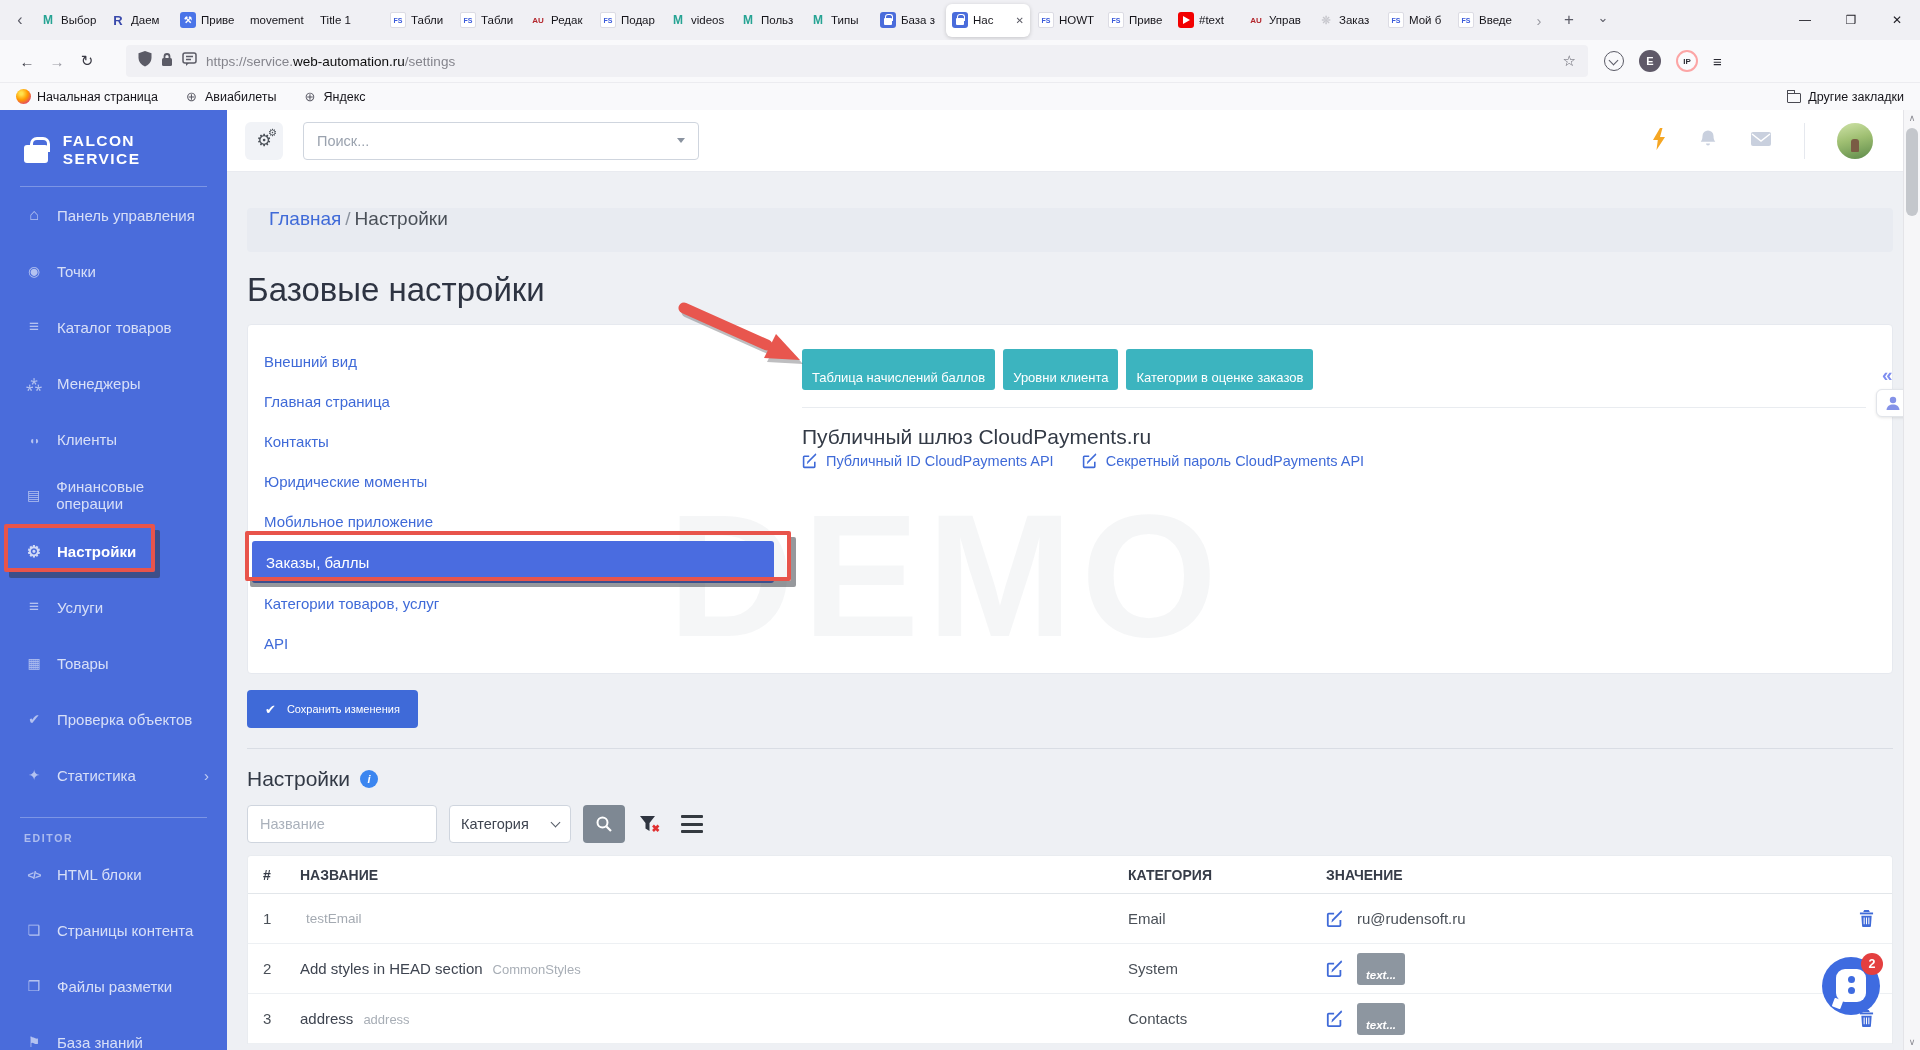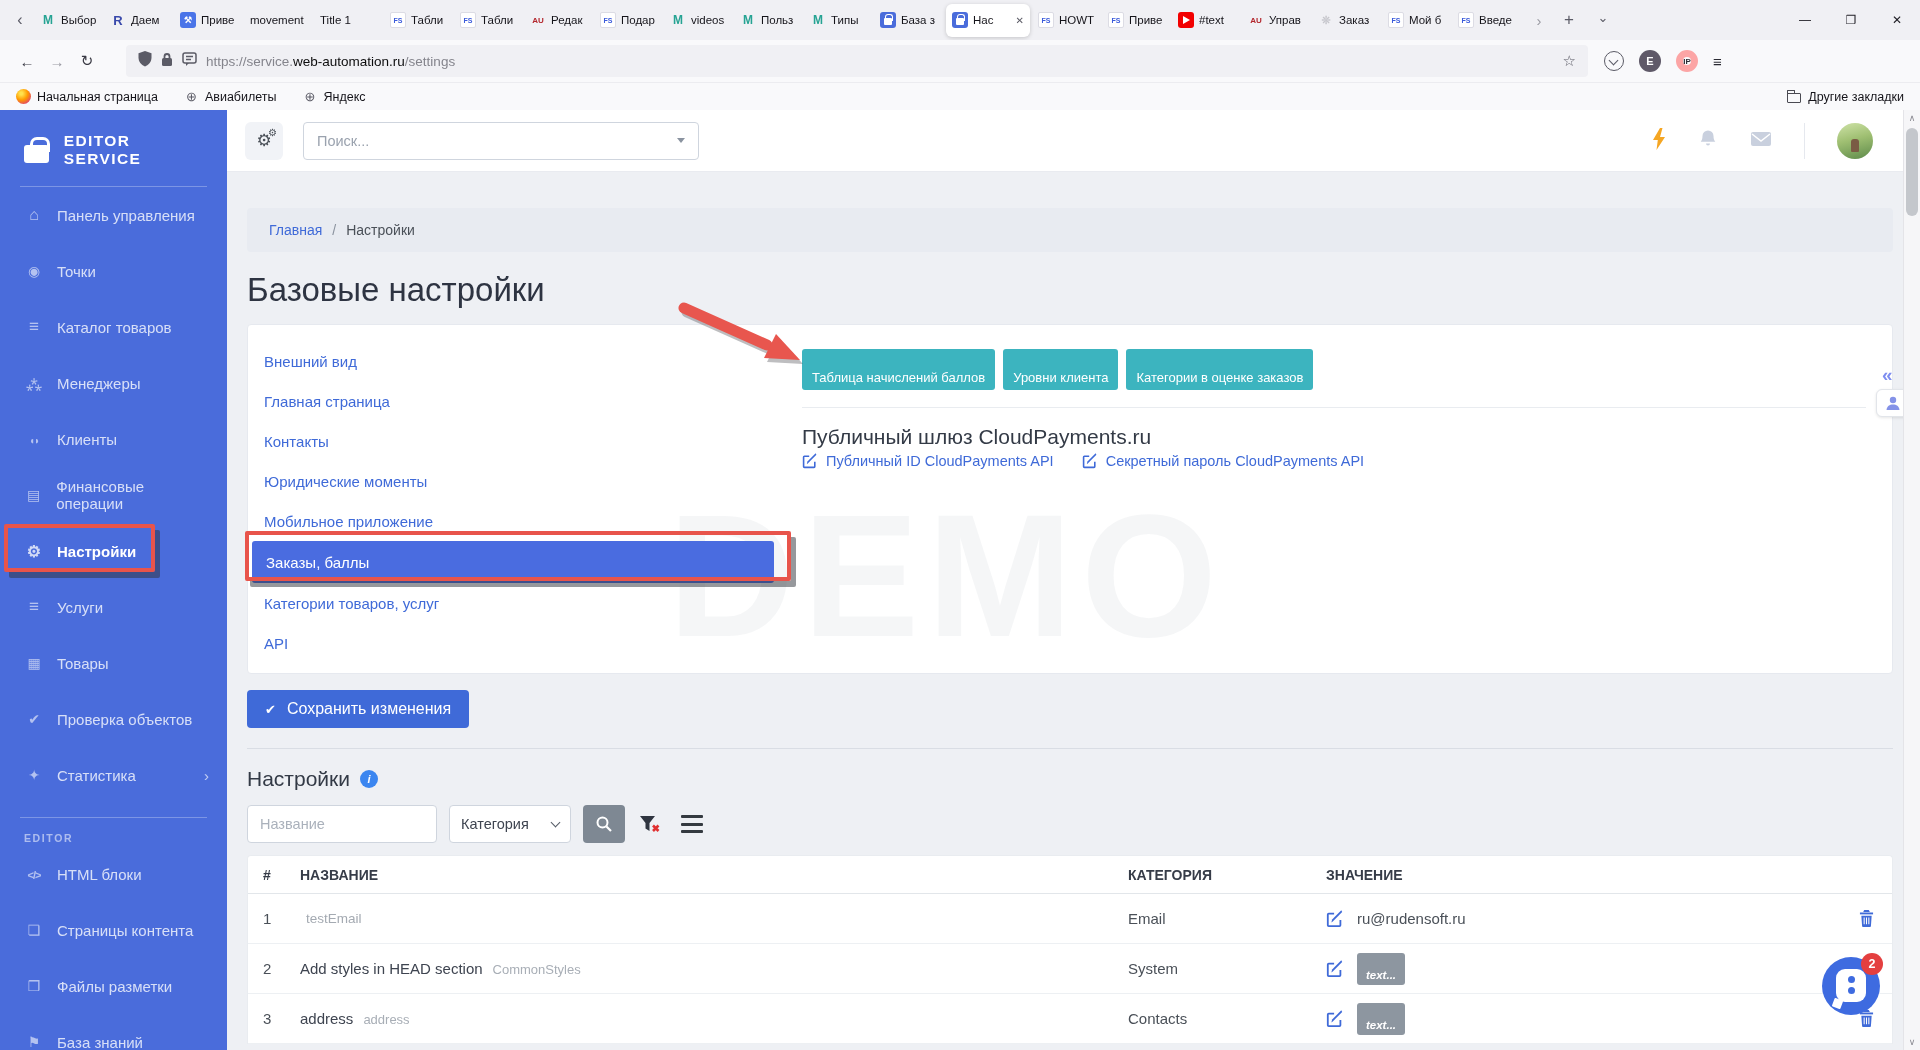--- a/index.html
+++ b/index.html
@@ -37,21 +37,21 @@
 .nav-btn{width:30px;height:30px;display:flex;align-items:center;justify-content:center;color:#3a3a44;font-size:15px}
 .nav-back::before{content:"←"}.nav-fwd::before{content:"→";color:#9a9aa2}.nav-reload::before{content:"↻"}
 .urlbar{width:1462px;height:32px;margin-left:24px;background:#f0f0f4;border-radius:4px;display:flex;align-items:center;padding:0 12px;gap:9px}
 .url-text{font-size:13.5px;color:#0c0c0d;display:flex;white-space:nowrap}
 .url-muted{color:#84848c}
 .star-icon{margin-left:auto;color:#5b5b66;font-size:15px}.star-icon::before{content:"☆"}
 .nav-right{display:flex;align-items:center;gap:15px;margin-left:16px}
 .pocket-icon{width:20px;height:20px;border:1.5px solid #5b5b66;border-radius:50%;position:relative}
 .pocket-icon::before{content:"";position:absolute;left:5px;top:5px;width:6px;height:6px;border-left:1.5px solid #5b5b66;border-bottom:1.5px solid #5b5b66;transform:rotate(-45deg)}
 .ext-e{width:22px;height:22px;border-radius:50%;background:#5f5968;color:#fff;font-size:11px;font-weight:700;display:flex;align-items:center;justify-content:center}
-.ext-ip{width:22px;height:22px;border-radius:50%;background:#fbfbfd;border:7px solid #fca5a5;color:#2b2b33;font-size:8px;font-weight:700;display:flex;align-items:center;justify-content:center}
+.ext-ip{width:22px;height:22px;border-radius:50%;background:#fbfbfd;border:2px solid #fca5a5;color:#2b2b33;font-size:8px;font-weight:700;display:flex;align-items:center;justify-content:center}
 .menu-btn{color:#2b2b33;font-size:15px}.menu-btn::before{content:"≡"}
 .bookmarksbar{position:absolute;top:82px;left:0;right:0;height:28px;background:#f9f9fb;display:flex;align-items:center;padding:0 16px;font-size:12.5px;color:#15141a;gap:26px;border-top:1px solid #ececf0}
 .bm{display:flex;align-items:center;gap:6px}
 .bm-ico{width:15px;height:15px;display:flex;align-items:center;justify-content:center}
 .bm-ico[data-icon="firefox"]{border-radius:50%;background:radial-gradient(circle at 35% 30%,#ffe14d 10%,#ff9a00 45%,#e1446c 80%,#9059ff)}
 .bm-ico[data-icon="globe"]::before{content:"⊕";color:#5b5b66;font-size:13px}
 .bm-right{margin-left:auto;display:flex;align-items:center;gap:7px}
 .folder-icon{width:14px;height:10px;border:1.3px solid #4a4a52;border-radius:1px;position:relative;margin-top:2px}
 .folder-icon::before{content:"";position:absolute;left:-1px;top:-4px;width:6px;height:3px;border:1.3px solid #4a4a52;border-bottom:none;border-radius:1px 1px 0 0}
 
@@ -90,37 +90,37 @@
 .gear-btn{width:38px;height:38px;background:#f1f3f7;border-radius:6px;display:flex;align-items:center;justify-content:center;color:#4a5058;position:relative}
 .gear-btn::before{content:"⚙";font-size:17px}
 .gear-btn::after{content:"⚙";font-size:10px;position:absolute;right:6px;top:5px}
 .searchbox{margin-left:20px;width:396px;height:38px;border:1px solid #cfd5de;border-radius:4px;background:#fff;display:flex;align-items:center;padding:0 13px;color:#9aa2ae;font-size:14.5px}
 .search-caret{margin-left:auto;width:0;height:0;border-left:4.5px solid transparent;border-right:4.5px solid transparent;border-top:5px solid #8a93a0}
 .topbar-right{margin-left:auto;display:flex;align-items:center;gap:32px}
 .tb-divider{width:1px;height:36px;background:#e5e8ee}
 .avatar{width:36px;height:36px;border-radius:50%;background:linear-gradient(165deg,#cfe3a8 0%,#9fbf72 45%,#5d8a4a 100%);position:relative;overflow:hidden}
 .avatar::after{content:"";position:absolute;left:14px;bottom:7px;width:8px;height:13px;background:#7a5c44;border-radius:3px 3px 1px 1px}
 .content{position:absolute;top:62px;left:0;right:0;bottom:0;overflow:hidden}
-.breadcrumb{margin:36px 10px 0 20px;height:44px;background:#e8ebf1;border-radius:4px;display:flex;align-items:center;padding:0 22px;font-size:14px;color:#8b939f;gap:10px}
+.breadcrumb{margin:36px 10px 0 20px;height:44px;background:#e8ebf1;border-radius:4px;display:flex;align-items:flex-start;padding:0 22px;font-size:19px;color:#8b939f;gap:4px}
 .bc-home{color:#3f6ad8}
 .bc-current{color:#4a5058}
 .page-h1{margin:16px 0 0 20px;font-size:33px;color:#2e3442;font-weight:400;line-height:44px}
 .card{margin:12px 10px 0 20px;height:350px;background:#fff;border:1px solid #e6e9ef;border-radius:4px;position:relative;display:flex;overflow:hidden}
 .card-left{width:540px;flex:none;padding:16px 0 0 16px;z-index:1}
 .snav-item{height:40px;display:flex;align-items:center;font-size:15px;color:#3f6ad8}
 .snav-item[data-active="true"]{background:#4a6ce0;color:#fff;border-radius:3px;margin-left:-12px;width:522px;padding-left:14px;height:42px}
 .card-right{flex:1;padding:24px 26px 0 14px;position:relative;z-index:1}
 .tags{display:flex;gap:8px}
 .tag{background:#3cb4bf;color:#fff;font-size:13px;padding:22px 10px 6px;border-radius:3px;line-height:1}
 .panel-hr{height:1px;background:#e9ecf0;margin:17px 0 0}
 .gw-title{font-size:21px;color:#333a46;font-weight:400;margin:17px 0 0}
 .gw-links{display:flex;gap:28px;margin-top:4px}
 .gw-link{display:flex;gap:8px;align-items:center;color:#3f6ad8;font-size:14.5px}
 .watermark{position:absolute;left:420px;top:150px;font-size:175px;font-weight:700;color:rgba(62,70,92,.05);letter-spacing:8px;z-index:0}
-.save-btn{margin:16px 0 0 20px;display:inline-flex;align-items:center;gap:11px;background:#3f6ad8;color:#fff;font-size:16px;padding:4px 18px;height:38px;border-radius:4px;border:none;font-family:inherit}
+.save-btn{margin:16px 0 0 20px;display:inline-flex;align-items:center;gap:11px;background:#3f6ad8;color:#fff;font-size:11px;padding:4px 18px;height:38px;border-radius:4px;border:none;font-family:inherit}
 .save-check::before{content:"✔";font-size:13px}
 .section-hr{height:1px;background:#d9dde4;margin:20px 10px 0 20px}
 .section-head{margin:18px 0 0 20px;display:flex;align-items:center;gap:10px;font-size:21px;color:#333a46}
 .info-icon{width:18px;height:18px;border-radius:50%;background:#3b86f0;color:#fff;font-size:11px;font-weight:700;font-style:italic;display:flex;align-items:center;justify-content:center}
 .info-icon::before{content:"i"}
 .filters{margin:14px 0 0 20px;display:flex;align-items:center;gap:12px}
 .input-name{width:190px;height:38px;border:1px solid #cfd5de;border-radius:4px;background:#fff;padding:0 12px;font-size:14.5px;color:#5a6270;font-family:inherit}
 .input-name::placeholder{color:#aab1bb}
 .select-cat{width:122px;height:38px;border:1px solid #cfd5de;border-radius:4px;background:#fff;padding:0 11px;font-size:14.5px;color:#3e4450;display:flex;align-items:center;justify-content:space-between}
 .sel-chevron{width:7px;height:7px;border-right:1.6px solid #555c66;border-bottom:1.6px solid #555c66;transform:rotate(45deg);margin-top:-4px}
@@ -361,21 +361,21 @@
     <span class="folder-icon"></span>
     <span>Другие закладки</span>
   </span>
 </div>
 
 <div class="app">
 
   <aside class="sidebar">
     <div class="brand">
       <span class="brand-bag"></span>
-      <span class="brand-name">EDITOR SERVICE</span>
+      <span class="brand-name">FALCON SERVICE</span>
     </div>
     <div class="side-divider"></div>
     <div>
 
         <div class="side-item">
           <span class="side-ico" data-icon="home"></span>
           <span>Панель управления</span>
 
         </div>
 

